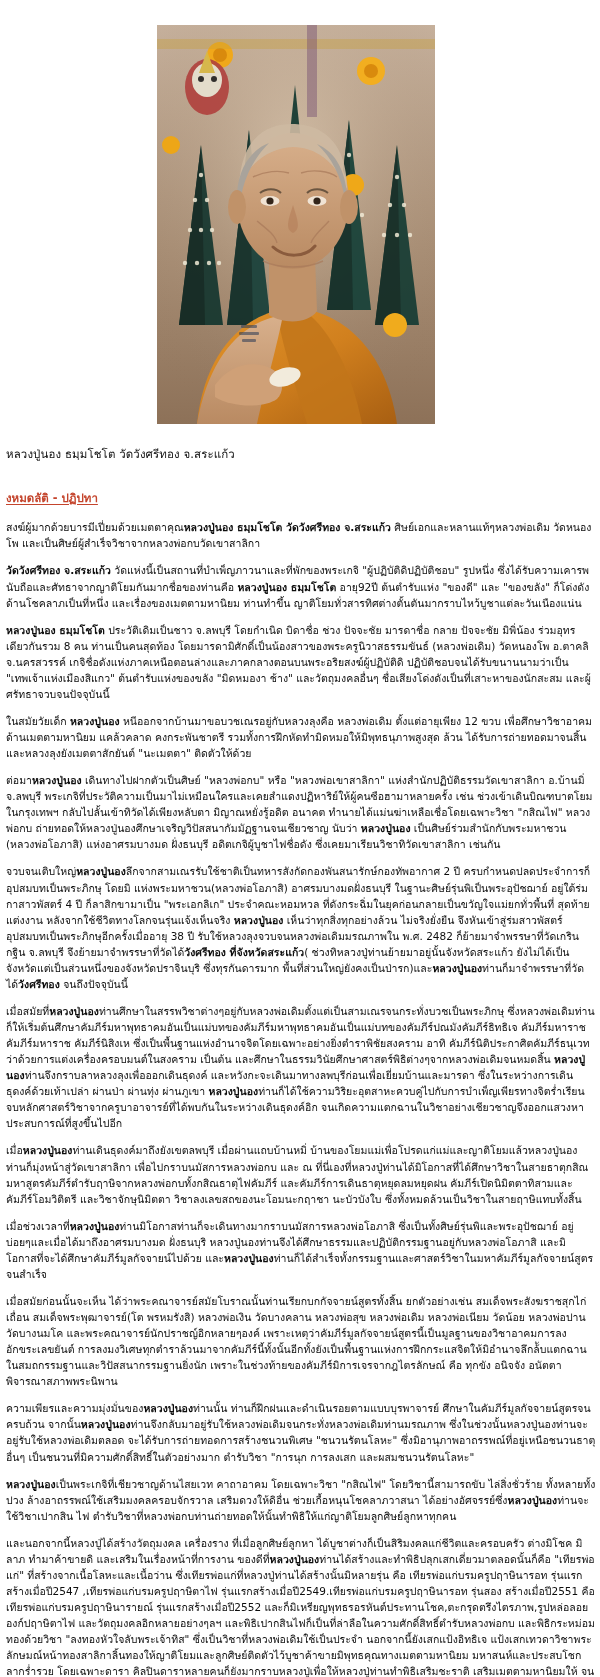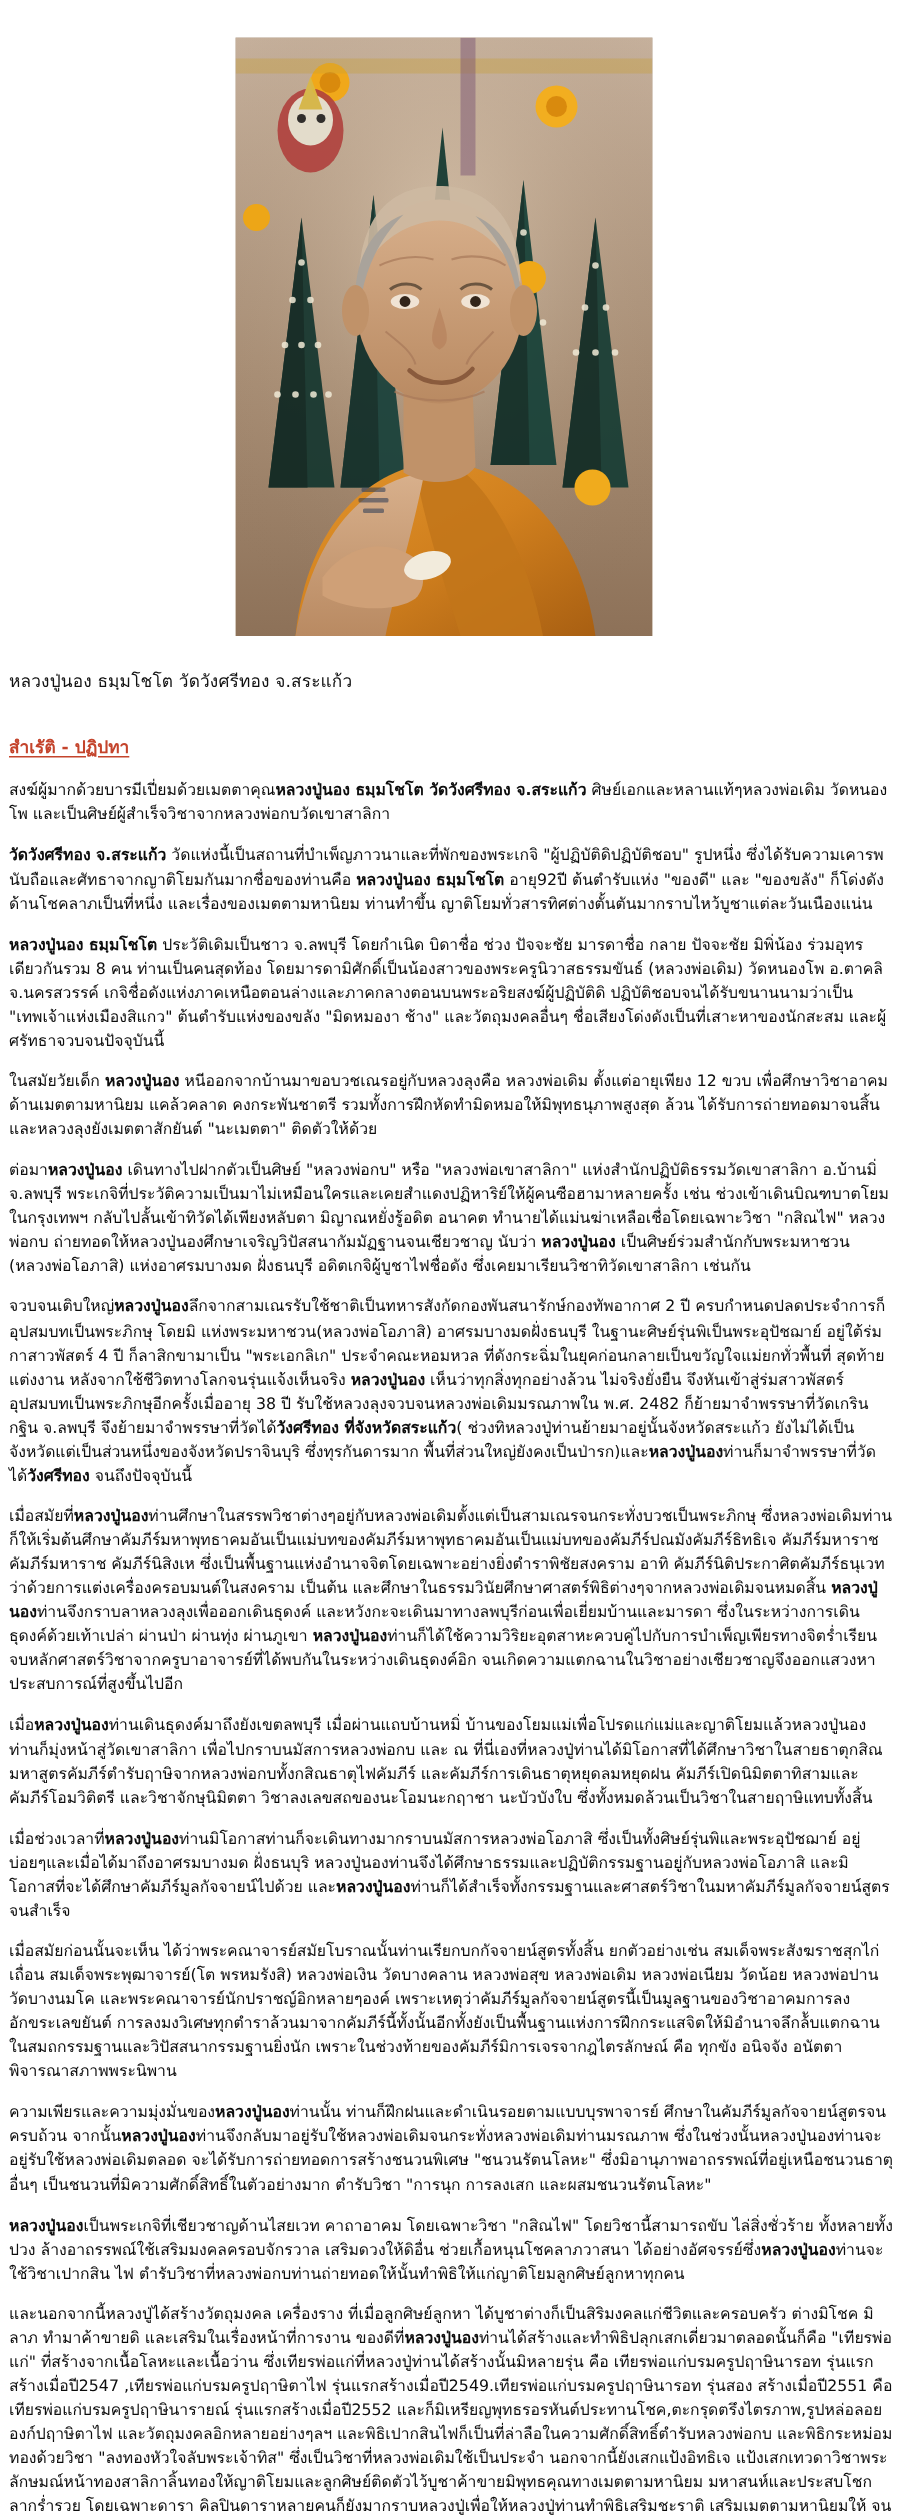--- a/index.html
+++ b/index.html
@@ -219,21 +219,21 @@
           <rect x="82" y="307" width="20" height="3" rx="1"></rect>
           <rect x="85" y="314" width="14" height="3" rx="1"></rect>
         </g>
       </svg>
     </div>
   </div>
 
   <div class="doc-title">หลวงปู่นอง ธมฺมโชโต วัดวังศรีทอง จ.สระแก้ว</div>
 
   <div class="heading-row">
-    <span class="section-heading">สำเรัติ - ปฏิปทา</span>
+    <span class="section-heading">งหมดลัติ - ปฏิปทา</span>
   </div>
 
   <div class="body-text">
     <p class="para">สงฆ์ผู้มากด้วยบารมีเปี่ยมด้วยเมตตาคุณ<b>หลวงปู่นอง ธมฺมโชโต วัดวังศรีทอง จ.สระแก้ว</b> ศิษย์เอกและหลานแท้ๆหลวงพ่อเดิม วัดหนองโพ และเป็นศิษย์ผู้สำเร็จวิชาจากหลวงพ่อกบวัดเขาสาลิกา</p>
     <p class="para"><b>วัดวังศรีทอง จ.สระแก้ว</b> วัดแห่งนี้เป็นสถานที่บำเพ็ญภาวนาและที่พักของพระเกจิ "ผู้ปฏิบัติดิปฏิบัติชอบ" รูปหนึ่ง ซึ่งได้รับความเคารพนับถือและศัทธาจากญาติโยมกันมากชื่อของท่านคือ <b>หลวงปู่นอง ธมฺมโชโต</b> อายุ92ปี ต้นตำรับแห่ง "ของดี" และ "ของขลัง" ก็โด่งดังด้านโชคลาภเป็นที่หนึ่ง และเรื่องของเมตตามหานิยม ท่านทำขึ้น ญาติโยมทั่วสารทิศต่างตั้นตันมากราบไหว้บูชาแต่ละวันเนืองแน่น</p>
     <p class="para"><b>หลวงปู่นอง ธมฺมโชโต</b> ประวัติเดิมเป็นชาว จ.ลพบุรี โดยกำเนิด บิดาชื่อ ช่วง ปัจจะชัย มารดาชื่อ กลาย ปัจจะชัย มิพิ่น้อง ร่วมอุทรเดียวกันรวม 8 คน ท่านเป็นคนสุดท้อง โดยมารดามิศักดิ์เป็นน้องสาวของพระครูนิวาสธรรมขันธ์ (หลวงพ่อเดิม) วัดหนองโพ อ.ตาคลิ จ.นครสวรรค์ เกจิชื่อดังแห่งภาคเหนือตอนล่างและภาคกลางตอนบนพระอริยสงฆ์ผู้ปฏิบัติดิ ปฏิบัติชอบจนได้รับขนานนามว่าเป็น "เทพเจ้าแห่งเมืองสิแกว" ต้นตำรับแห่งของขลัง "มิดหมองา ช้าง" และวัตถุมงคลอื่นๆ ชื่อเสียงโด่งดังเป็นที่เสาะหาของนักสะสม และผู้ศรัทธาจวบจนปัจจุบันนี้</p>
     <p class="para">ในสมัยวัยเด็ก <b>หลวงปู่นอง</b> หนีออกจากบ้านมาขอบวชเณรอยู่กับหลวงลุงคือ หลวงพ่อเดิม ตั้งแต่อายุเพียง 12 ขวบ เพื่อศึกษาวิชาอาคมด้านเมตตามหานิยม แคล้วคลาด คงกระพันชาตรี รวมทั้งการฝึกหัดทำมิดหมอให้มิพุทธนุภาพสูงสุด ล้วน ได้รับการถ่ายทอดมาจนสิ้นและหลวงลุงยังเมตตาสักยันต์ "นะเมตตา" ติดตัวให้ด้วย</p>
     <p class="para">ต่อมา<b>หลวงปู่นอง</b> เดินทางไปฝากตัวเป็นศิษย์ "หลวงพ่อกบ" หรือ "หลวงพ่อเขาสาลิกา" แห่งสำนักปฏิบัติธรรมวัดเขาสาลิกา อ.บ้านมิ่ จ.ลพบุรี พระเกจิที่ประวัติความเป็นมาไม่เหมือนใครและเคยสำแดงปฏิหาริย์ให้ผู้คนซือฮามาหลายครั้ง เช่น ช่วงเข้าเดินบิณฑบาตโยมในกรุงเทพฯ กลับไปลั้นเข้าทิวัดได้เพียงหลับตา มิญาณหยั่งรู้อดิต อนาคต ทำนายได้แม่นฆ่าเหลือเชื่อโดยเฉพาะวิชา "กสิณไฟ" หลวงพ่อกบ ถ่ายทอดให้หลวงปู่นองศึกษาเจริญวิปัสสนากัมมัฏฐานจนเชียวชาญ นับว่า <b>หลวงปู่นอง</b> เป็นศิษย์ร่วมสำนักกับพระมหาชวน (หลวงพ่อโอภาสิ) แห่งอาศรมบางมด ฝั่งธนบุรี อดิตเกจิผู้บูชาไฟชื่อดัง ซึ่งเคยมาเรียนวิชาทิวัดเขาสาลิกา เช่นกัน</p>
     <p class="para">จวบจนเติบใหญ่<b>หลวงปู่นอง</b>ลึกจากสามเณรรับใช้ชาติเป็นทหารสังกัดกองพันสนารักษ์กองทัพอากาศ 2 ปี ครบกำหนดปลดประจำการก็อุปสมบทเป็นพระภิกษุ โดยมิ แห่งพระมหาชวน(หลวงพ่อโอภาสิ) อาศรมบางมดฝั่งธนบุรี ในฐานะศิษย์รุ่นพิเป็นพระอุปัชฌาย์ อยู่ใต้ร่มกาสาวพัสตร์ 4 ปี ก็ลาสิกขามาเป็น "พระเอกลิเก" ประจำคณะหอมหวล ที่ดังกระฉิ่มในยุคก่อนกลายเป็นขวัญใจแม่ยกทั่วพื้นที่ สุดท้ายแต่งงาน หลังจากใช้ชีวิตทางโลกจนรุ่นแจ้งเห็นจริง <b>หลวงปู่นอง</b> เห็นว่าทุกสิ่งทุกอย่างล้วน ไม่จริงยั่งยืน จึงหันเข้าสู่ร่มสาวพัสตร์อุปสมบทเป็นพระภิกษุอีกครั้งเมื่ออายุ 38 ปี รับใช้หลวงลุงจวบจนหลวงพ่อเดิมมรณภาพใน พ.ศ. 2482 ก็ย้ายมาจำพรรษาที่วัดเกรินกฐิน จ.ลพบุรี จึงย้ายมาจำพรรษาที่วัดได้<b>วังศรีทอง ที่จังหวัดสระแก้ว</b>( ช่วงทิหลวงปู่ท่านย้ายมาอยู่นั้นจังหวัดสระแก้ว ยังไม่ได้เป็นจังหวัดแต่เป็นส่วนหนึ่งของจังหวัดปราจินบุริ ซึ่งทุรกันดารมาก พื้นที่ส่วนใหญ่ยังคงเป็นป่ารก)และ<b>หลวงปู่นอง</b>ท่านก็มาจำพรรษาที่วัดได้<b>วังศรีทอง</b> จนถึงปัจจุบันนี้</p>
     <p class="para">เมื่อสมัยที่<b>หลวงปู่นอง</b>ท่านศึกษาในสรรพวิชาต่างๆอยู่กับหลวงพ่อเดิมตั้งแต่เป็นสามเณรจนกระทั่งบวชเป็นพระภิกษุ ซึ่งหลวงพ่อเดิมท่านก็ให้เริ่มต้นศึกษาคัมภีร์มหาพุทธาคมอันเป็นแม่บทของคัมภีร์มหาพุทธาคมอันเป็นแม่บทของคัมภีร์ปณมังคัมภีร์ธิทธิเจ คัมภีร์มหาราช คัมภีร์มหาราช คัมภีร์นิสิงเห ซึ่งเป็นพื้นฐานแห่งอำนาจจิตโดยเฉพาะอย่างยิ่งตำราพิชัยสงคราม อาทิ คัมภีร์นิติประกาศิตคัมภีร์ธนุเวทว่าด้วยการแต่งเครื่องครอบมนต์ในสงคราม เป็นต้น และศึกษาในธรรมวินัยศึกษาศาสตร์พิธิต่างๆจากหลวงพ่อเดิมจนหมดสิ้น <b>หลวงปู่นอง</b>ท่านจึงกราบลาหลวงลุงเพื่อออกเดินธุดงค์ และหวังกะจะเดินมาทางลพบุรีก่อนเพื่อเยี่ยมบ้านและมารดา ซึ่งในระหว่างการเดินธุดงค์ด้วยเท้าเปล่า ผ่านป่า ผ่านทุ่ง ผ่านภูเขา <b>หลวงปู่นอง</b>ท่านก็ได้ใช้ความวิริยะอุตสาหะควบคู่ไปกับการบำเพ็ญเพียรทางจิตร่ำเรียนจบหลักศาสตร์วิชาจากครูบาอาจารย์ที่ได้พบกันในระหว่างเดินธุดงค์อิก จนเกิดความแตกฉานในวิชาอย่างเชียวชาญจึงออกแสวงหาประสบการณ์ที่สูงขึ้นไปอีก</p>

